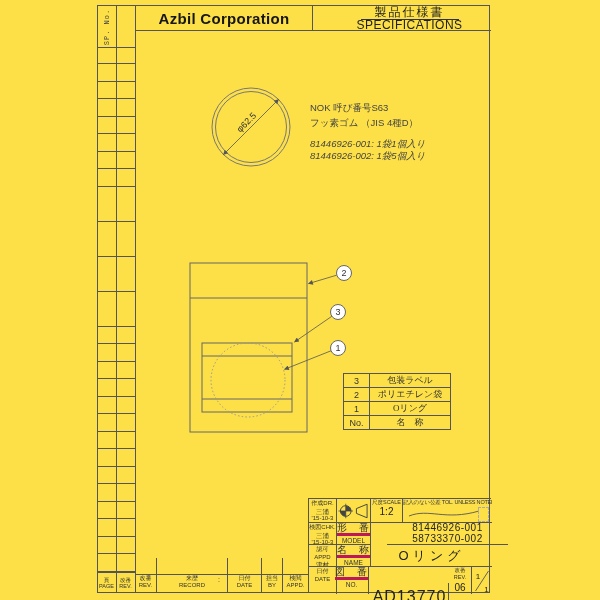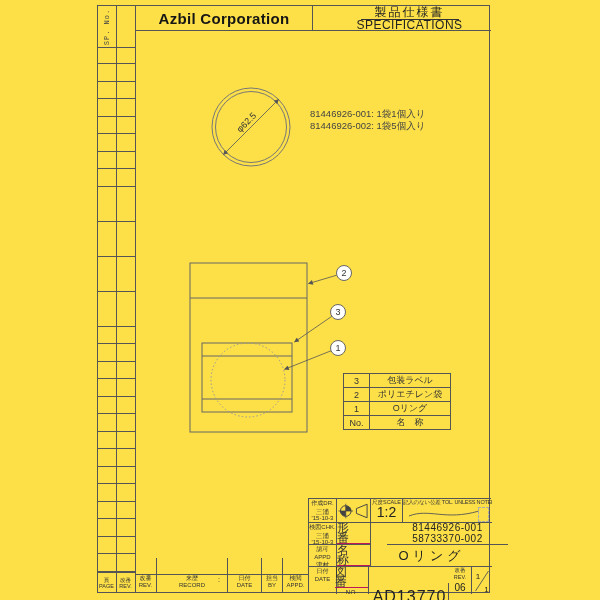--- a/index.html
+++ b/index.html
@@ -24,39 +24,39 @@
 
   
   #azbil-cell{left:136px;top:6px;width:176px;height:24px;font-weight:bold;font-size:15px;color:#151515;letter-spacing:.3px;}
   #spec-cell{left:321px;top:6px;width:177px;height:24px;}
   #spec-jp{font-size:12px;letter-spacing:2px;color:#222;border-bottom:1px solid #333;padding:0 14px;line-height:13px;}
   #spec-en{font-size:12px;letter-spacing:.5px;color:#222;line-height:10px;}
 
   
   #notes{left:310px;top:100px;width:175px;color:#444;}
   #notes .p1{font-size:9.5px;line-height:15px;}
-  #notes .p2{font-size:9.5px;line-height:12px;margin-top:8px;}
+  #notes .p2{font-size:9.5px;line-height:12px;margin-top:8px;font-style:italic;}
 
   
   #parts-table{left:343px;top:373px;border-collapse:collapse;}
   #parts-table td{border:1px solid #555;font-size:9px;color:#333;text-align:center;padding:0;height:12px;}
   #parts-table td.no{width:25px;}
-  #parts-table td.nm{width:80px;}
+  #parts-table td.nm{width:80px;font-family:Liberation Serif, serif;}
 
   
   #title-block{left:308px;top:498px;width:183px;height:95px;border-top:1px solid #555;border-left:1px solid #555;box-sizing:border-box;}
   .tb{position:absolute;box-sizing:border-box;overflow:hidden;}
   .br{border-right:1px solid #555;}
   .bb{border-bottom:1px solid #555;}
   .sig{font-size:6px;line-height:7.5px;text-align:center;color:#333;padding-top:1px;}
   .sig .nm{font-size:6.5px;}
-  .lblcell .jp{display:block;font-size:12px;line-height:10px;text-align:left;letter-spacing:1px;border-bottom:1px solid #be185d;color:#333;}
+  .lblcell .jp{display:block;font-size:10px;line-height:10px;text-align:right;letter-spacing:1px;border-bottom:3px solid #be185d;color:#333;}
   .lblcell .en{display:block;font-size:6.5px;line-height:9px;text-align:center;color:#333;}
   #tb-scale .lab{font-size:5.5px;line-height:7px;text-align:center;color:#333;}
-  #tb-scale .val{font-size:14px;text-align:center;line-height:12px;color:#222;}
+  #tb-scale .val{font-size:10px;text-align:center;line-height:12px;color:#222;}
   #tb-tol .note{font-size:5.5px;line-height:7px;white-space:nowrap;text-align:center;color:#333;letter-spacing:-.2px;}
   #stamp-box{position:absolute;right:3px;top:8px;width:9px;height:13px;border:1px dashed #aaa;}
   .modelvals{font-size:10px;line-height:10.5px;text-align:center;color:#222;letter-spacing:.5px;}
   #tb-name-val{font-size:13px;letter-spacing:4px;color:#222;}
   #tb-no-val{font-size:16px;letter-spacing:1px;color:#222;margin-top:16px;}
   #tb-rev .lab{font-size:5.5px;line-height:7px;text-align:center;color:#333;}
   #tb-rev .val{font-size:10px;text-align:center;line-height:13px;color:#222;}
 
   
   #record-strip{left:135px;top:558px;width:173px;height:35px;}
@@ -104,20 +104,24 @@
         <path d="M0,0 L10,5 L0,10 z" fill="#555"></path>
       </marker>
     </defs>
     <circle cx="46" cy="47" r="39" fill="none" stroke="#777" stroke-width="1"></circle>
     <circle cx="46" cy="47" r="35.5" fill="none" stroke="#777" stroke-width="1"></circle>
     <line x1="18.4" y1="74.6" x2="73.6" y2="19.4" stroke="#555" stroke-width="0.8" marker-start="url(#arrA)" marker-end="url(#arrA)"></line>
     <text x="46" y="43.5" text-anchor="middle" font-size="9" fill="#333" transform="rotate(-45 46 47)">φ62.5</text>
   </svg>
 
   <div id="notes" class="abs">
+    <div class="p1">
+      <div>NOK 呼び番号S63</div>
+      <div>フッ素ゴム （JIS 4種D）</div>
+    </div>
     <div class="p2">
       <div>81446926-001: 1袋1個入り</div>
       <div>81446926-002: 1袋5個入り</div>
     </div>
   </div>
 
   <svg class="abs" style="left:180px;top:250px;" width="180" height="190" viewBox="0 0 180 190">
     <defs>
       <marker id="arrB" viewBox="0 0 10 10" refX="9" refY="5" markerWidth="9" markerHeight="6" orient="auto">
         <path d="M0,0 L10,5 L0,10 z" fill="#555"></path>

